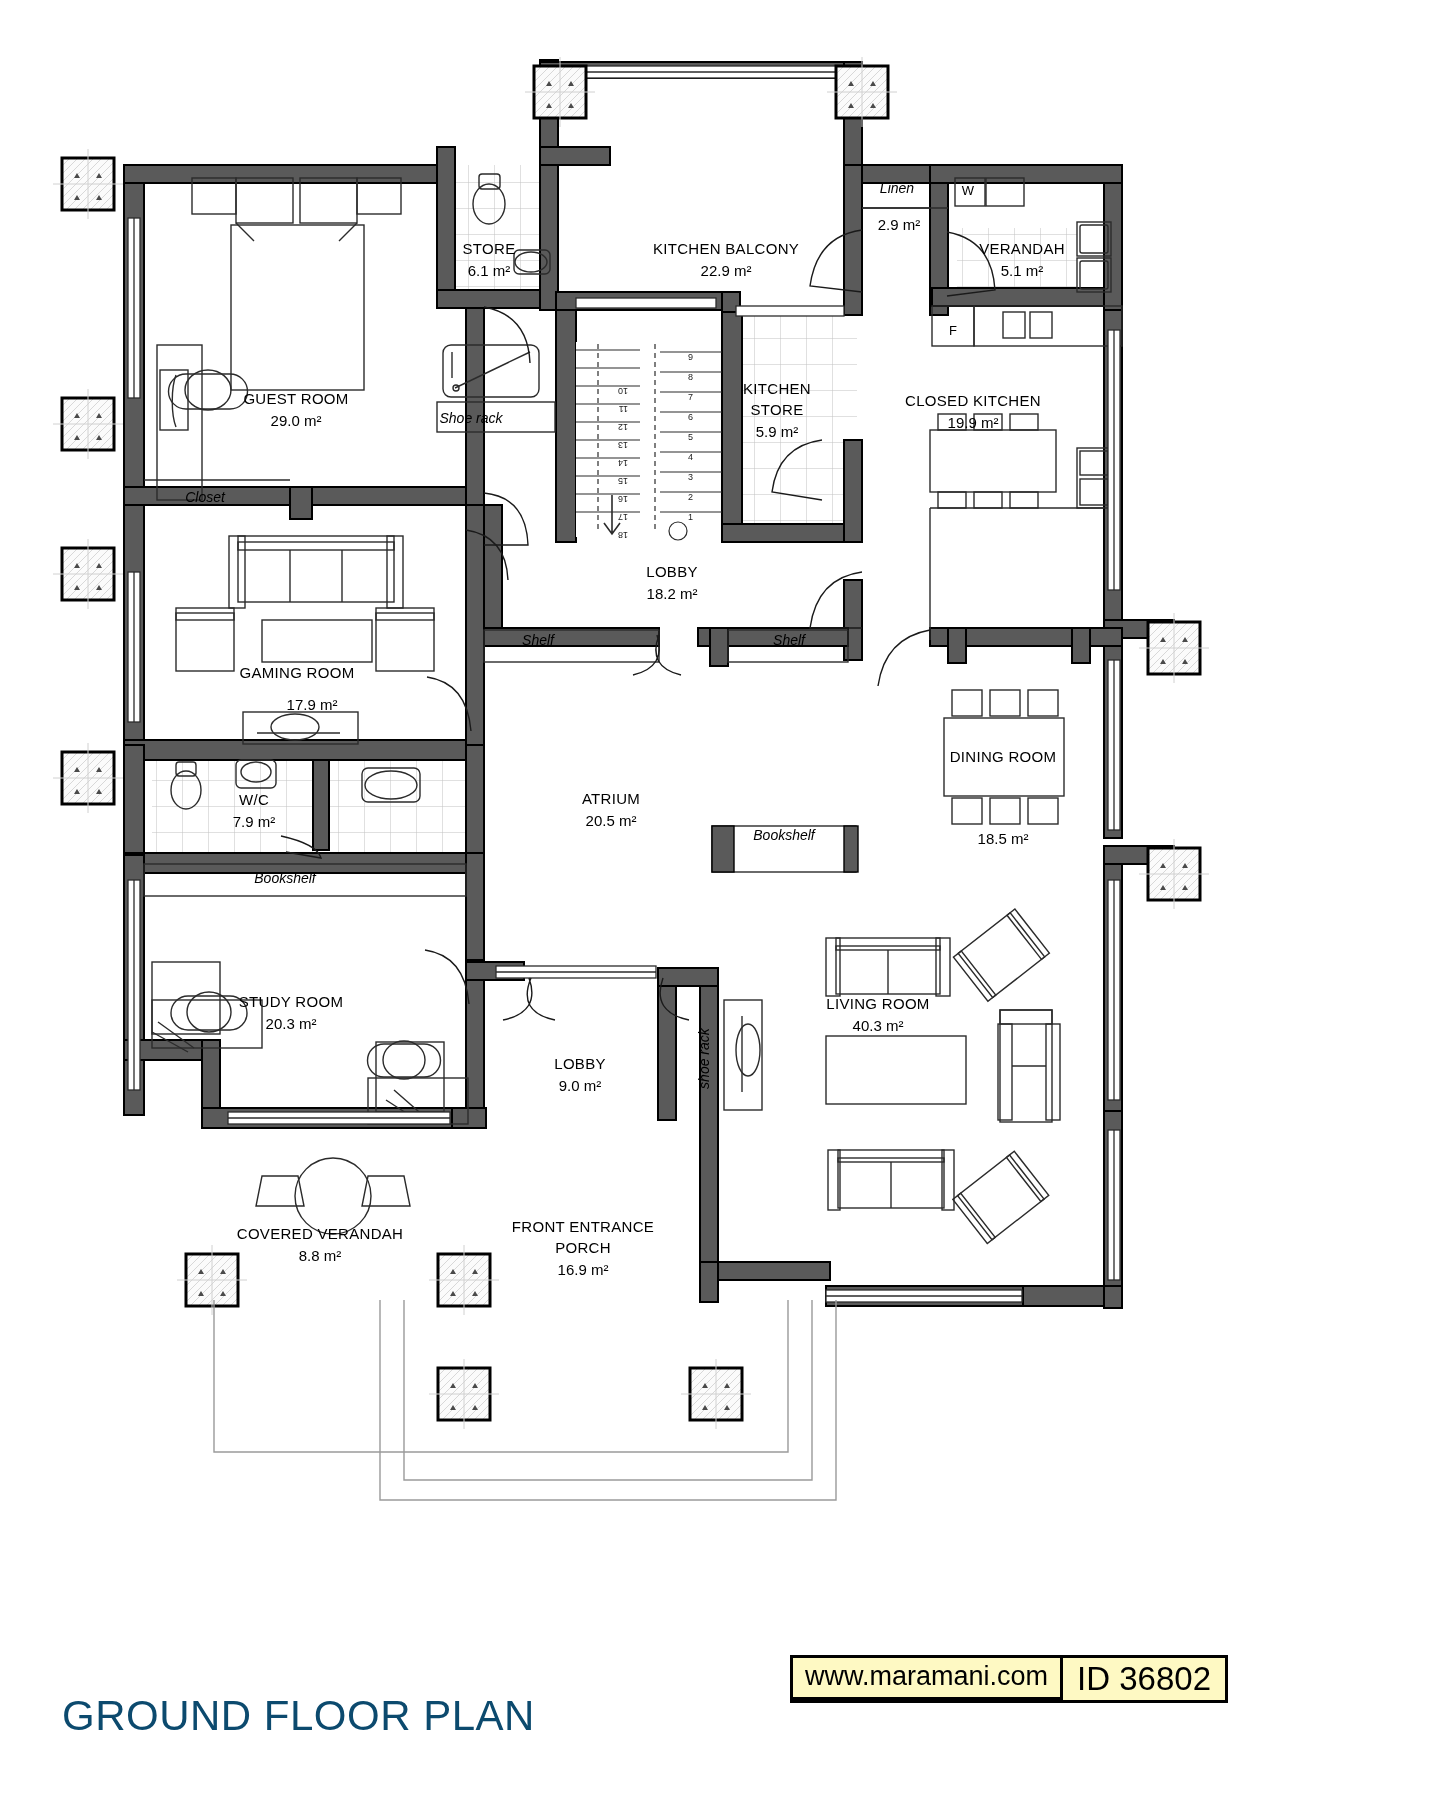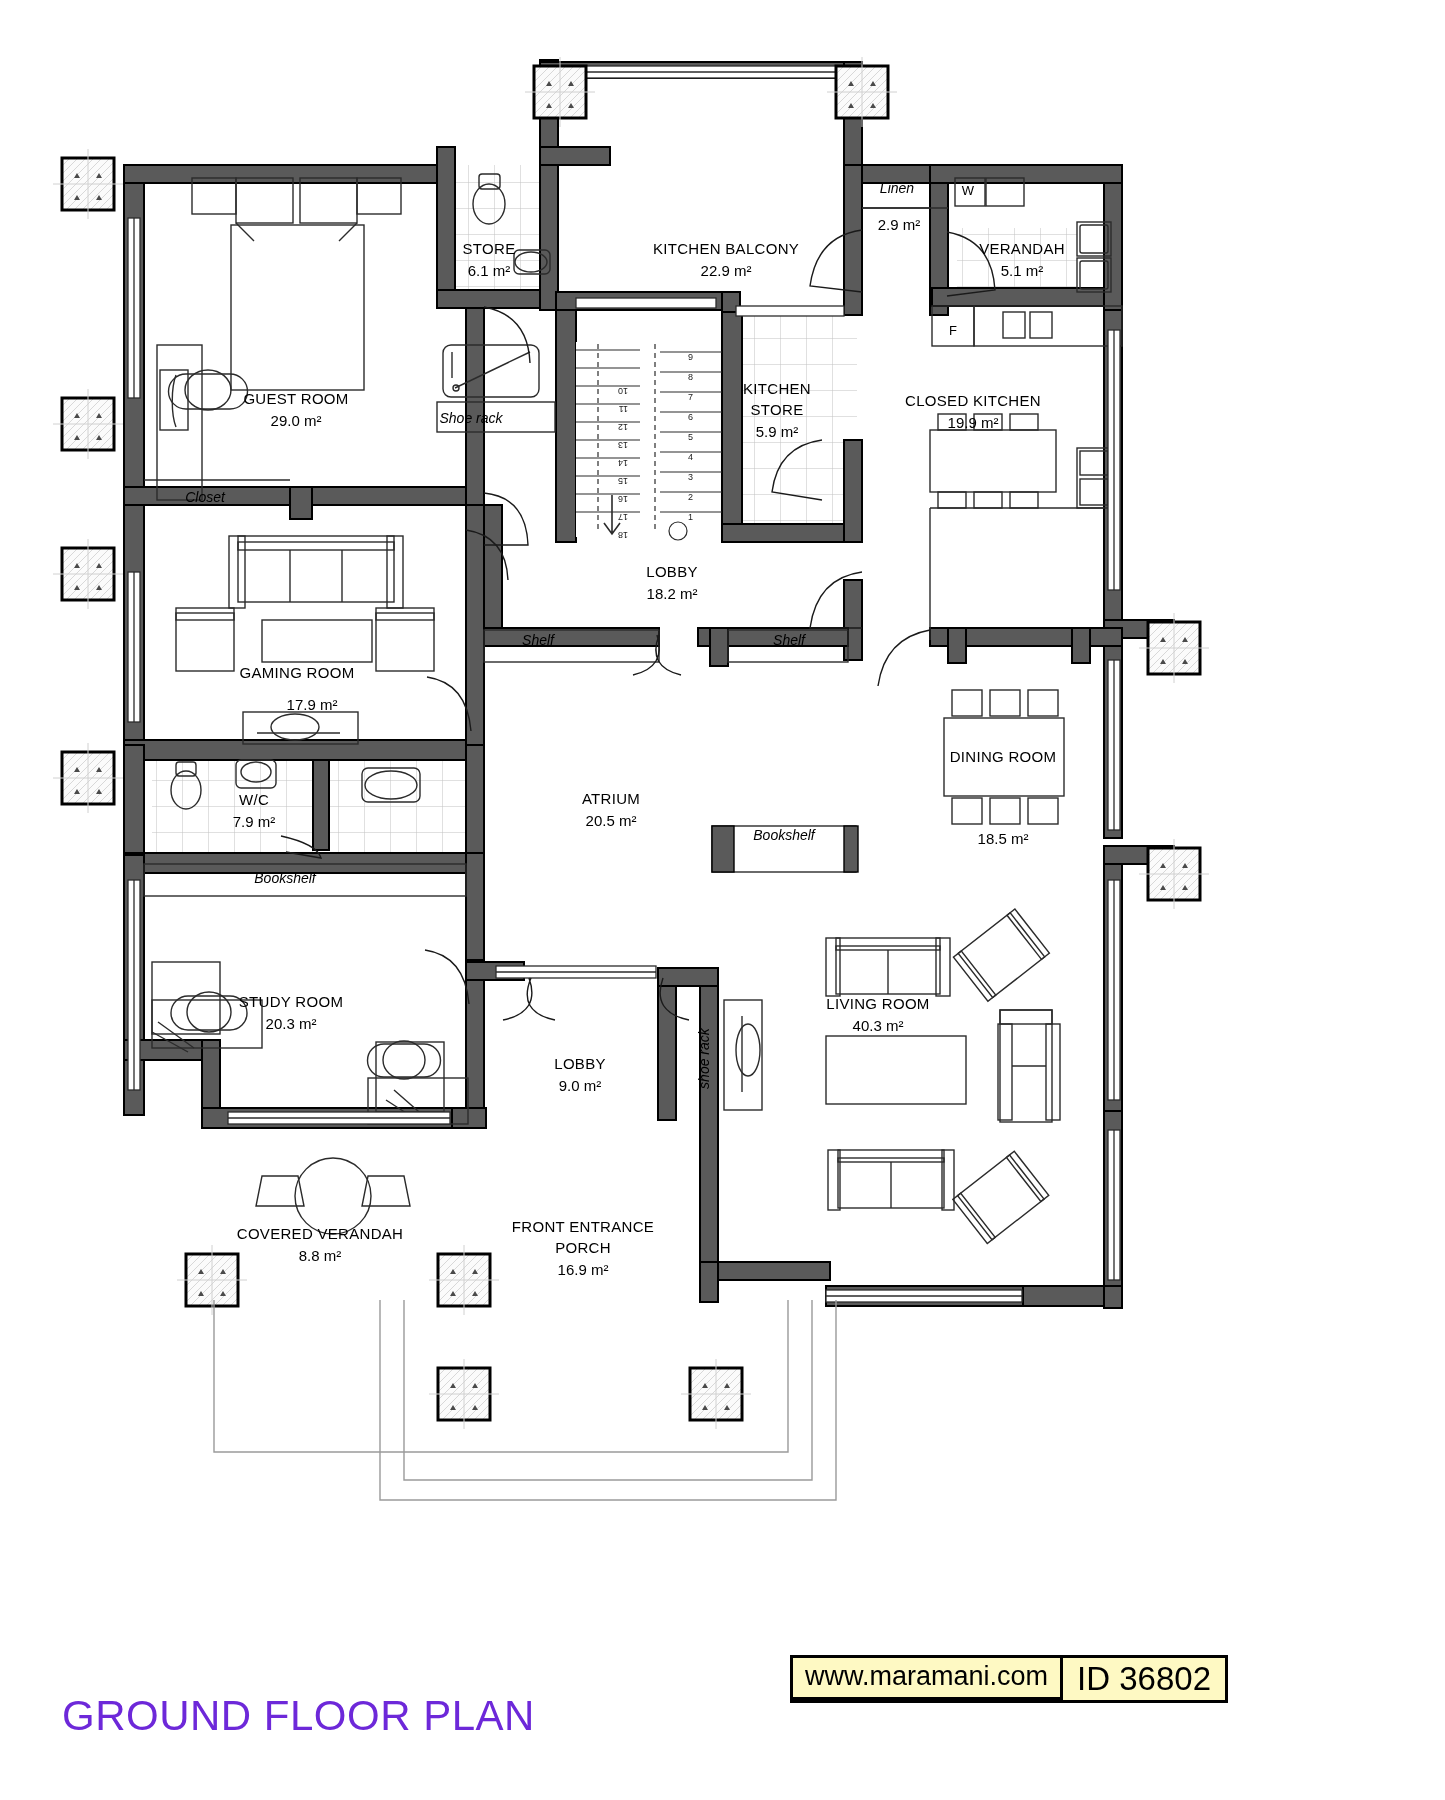--- a/index.html
+++ b/index.html
@@ -33,21 +33,21 @@
   .lbl.vert {
     transform: translateX(-50%) rotate(-90deg);
     transform-origin: center center;
   }
 
   #title {
     position: absolute;
     left: 62px; top: 1692px;
     font-size: 42px;
     letter-spacing: .5px;
-    color: #6d28d9;
+    color: #0c4a6e;
     white-space: nowrap;
   }
 
   #titleblock {
     position: absolute;
     left: 790px; top: 1655px;
     display: flex;
     border: 3px solid #000;
     background: #fef9c3;
   }

